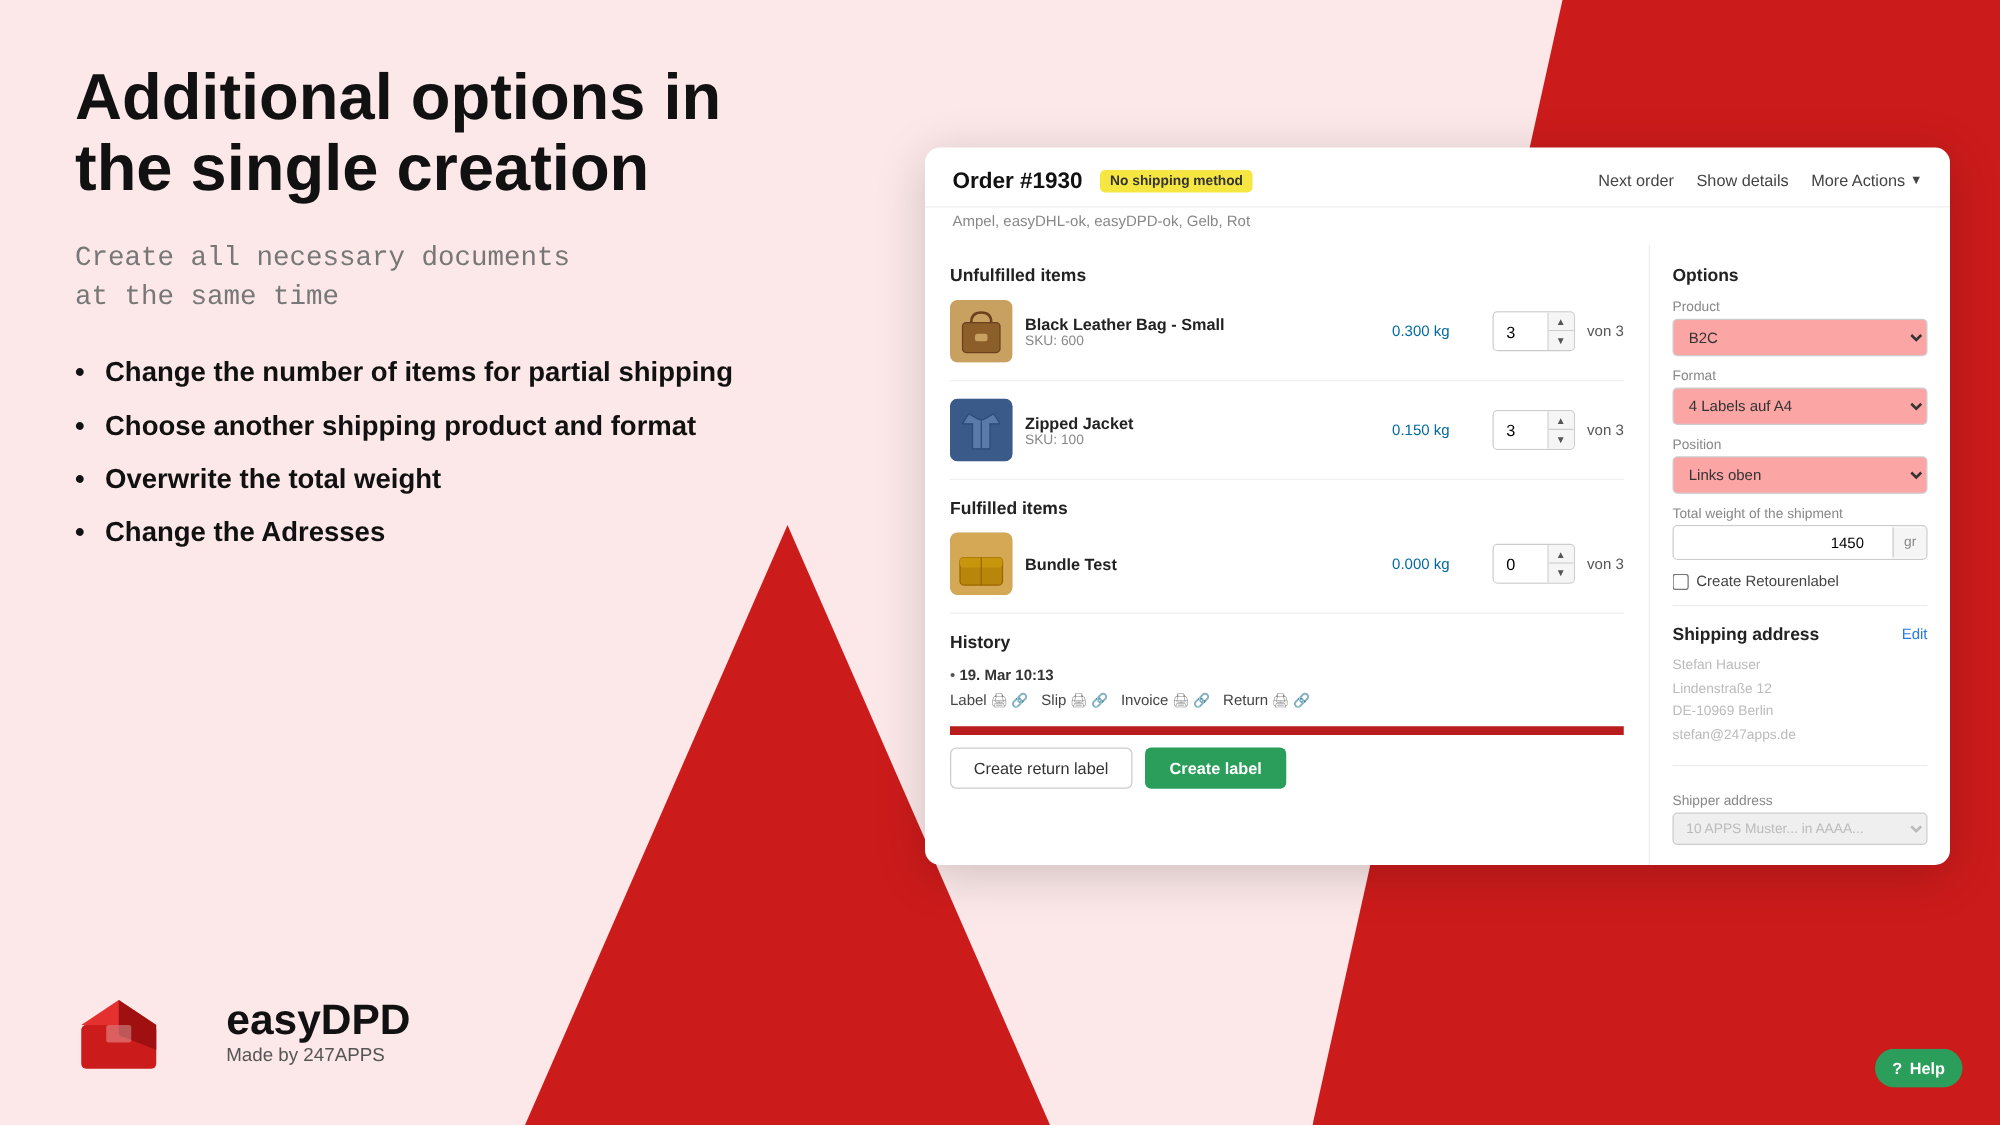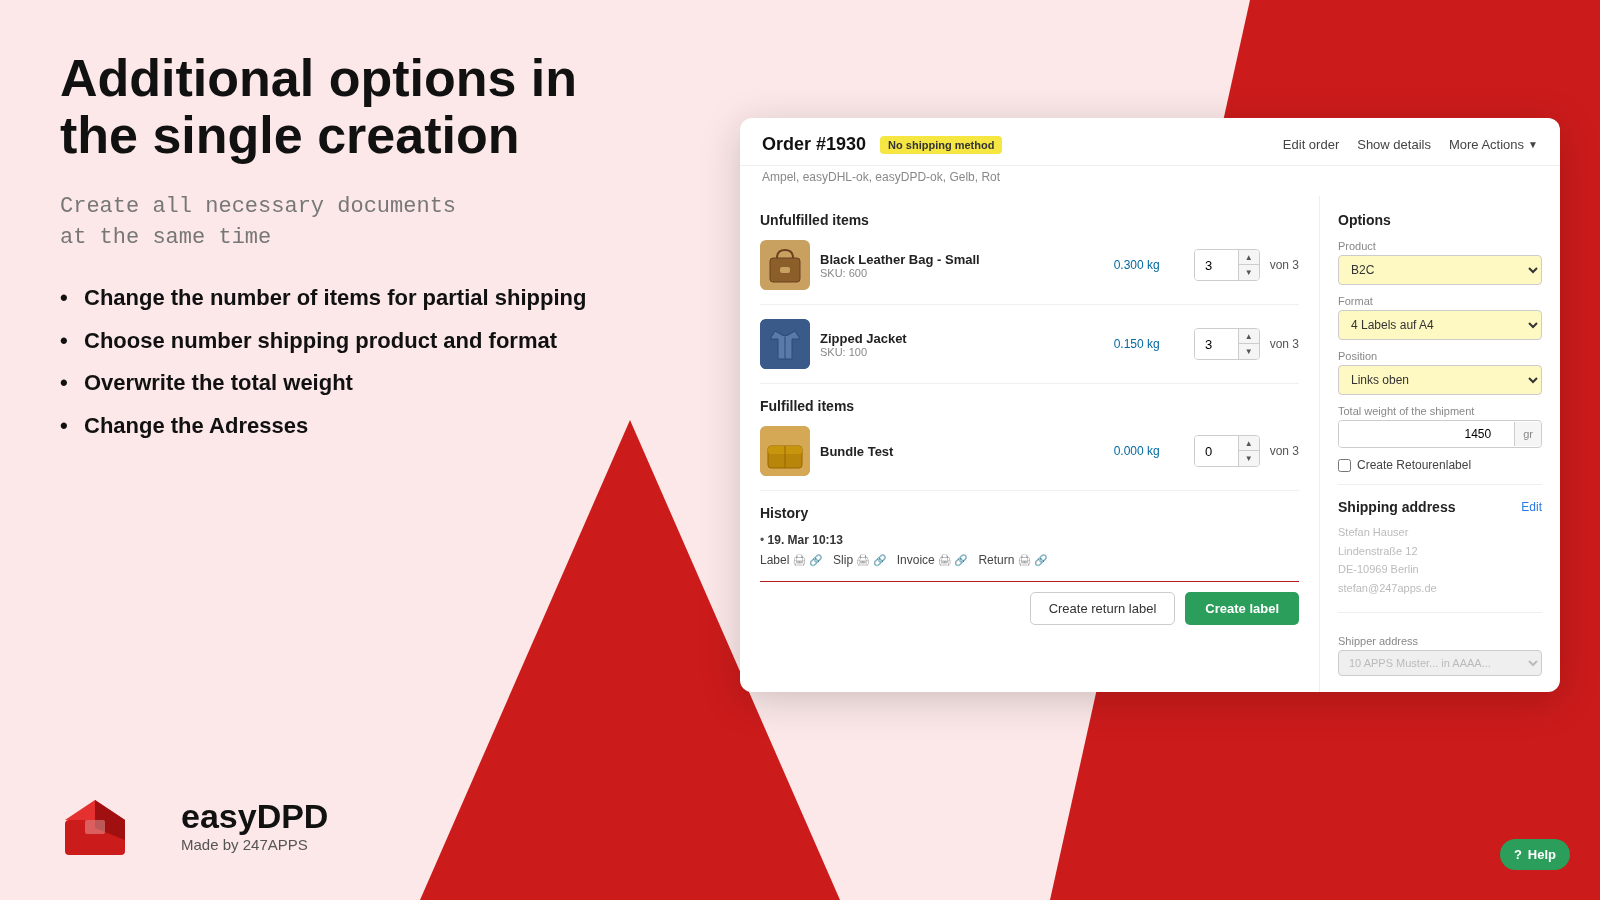--- a/index.html
+++ b/index.html
@@ -352,24 +352,23 @@
 
     .icon-link {
       font-size: 11px;
       color: #888;
     }
 
     
     .action-buttons {
       display: flex;
       gap: 10px;
-      justify-content: flex-end;
       margin-top: 14px;
       padding-top: 10px;
-      border-top: 1px solid #b91c1c;
+      border-top: 7px solid #b91c1c;
     }
 
     .btn-return {
       padding: 8px 18px;
       border: 1px solid #ccc;
       background: #fff;
       border-radius: 5px;
       font-size: 13px;
       cursor: pointer;
       color: #333;
@@ -393,21 +392,21 @@
       margin-bottom: 3px;
     }
 
     .option-select {
       width: 100%;
       padding: 6px 8px;
       border: 1px solid #ccc;
       border-radius: 4px;
       font-size: 12px;
       color: #333;
-      background: #fef9c3;
+      background: #fca5a5;
       appearance: auto;
     }
 
     .weight-input-row {
       display: flex;
       align-items: center;
       border: 1px solid #ccc;
       border-radius: 4px;
       overflow: hidden;
     }
@@ -519,21 +518,21 @@
 
 <div class="left-content">
   <h1 class="main-title">
     <span>Additional options in</span><br>
     <span>the single creation</span>
   </h1>
   <p class="subtitle" style="white-space: pre-line;">Create all necessary documents
 at the same time</p>
   <ul class="bullet-list">
     <li>Change the number of items for partial shipping</li>
-    <li>Choose number shipping product and format</li>
+    <li>Choose another shipping product and format</li>
     <li>Overwrite the total weight</li>
     <li>Change the Adresses</li>
   </ul>
 </div>
 
 <div class="logo-area">
   <svg class="logo-icon" viewBox="0 0 70 70">
     <rect x="5" y="30" width="60" height="35" rx="4" fill="#cc1b1b"></rect>
     <polygon points="5,30 35,10 65,30" fill="#e53030"></polygon>
     <polygon points="35,10 65,30 65,50 35,38" fill="#a01010"></polygon>
@@ -544,21 +543,21 @@
     <span class="logo-sub">Made by 247APPS</span>
   </div>
 </div>
 
 <div class="order-panel">
 
   <div class="order-header">
     <span class="order-title">Order #1930</span>
     <span class="badge-shipping">No shipping method</span>
     <div class="order-header-actions">
-      <a class="header-link">Edit order</a>
+      <a class="header-link">Next order</a>
       <a class="header-link">Show details</a>
       <button class="more-actions-btn">
         <span>More Actions</span>
         <span class="chevron-icon">▼</span>
       </button>
     </div>
   </div>
   <div class="order-subtitle">Ampel, easyDHL-ok, easyDPD-ok, Gelb, Rot</div>
 
   <div class="order-body">

